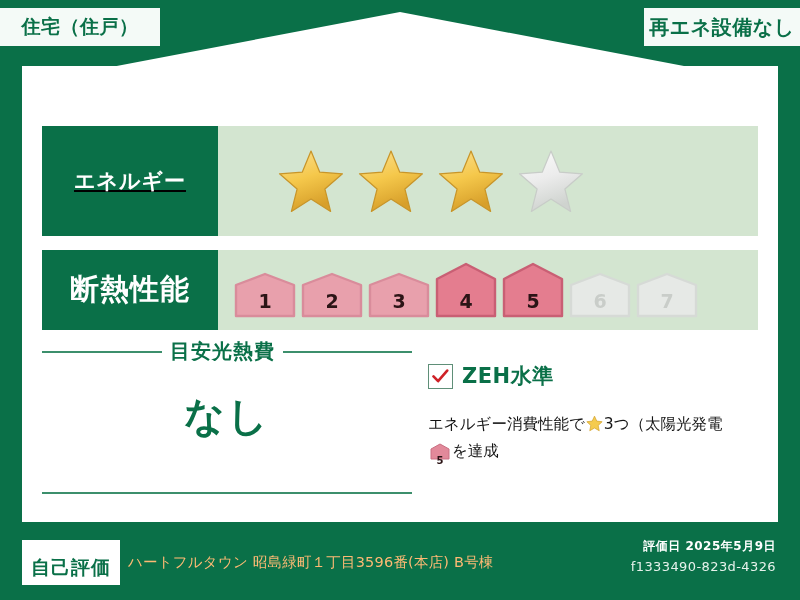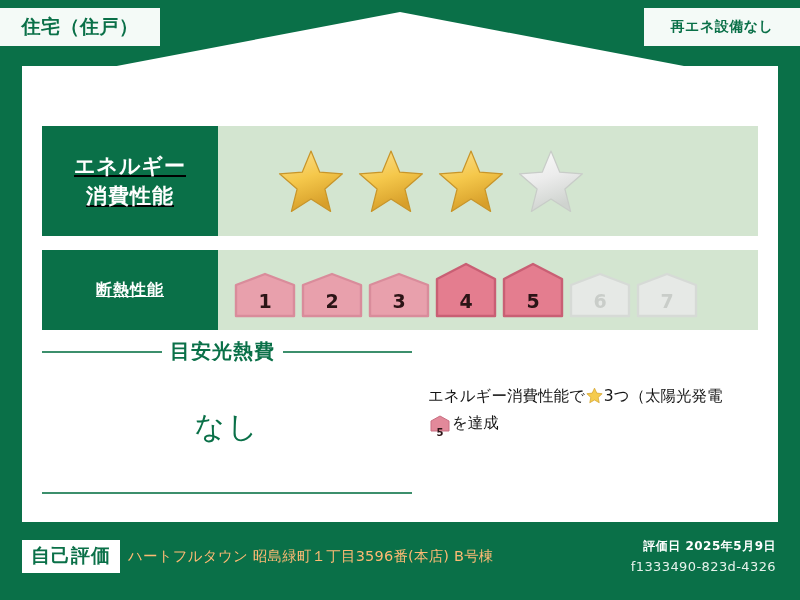--- a/index.html
+++ b/index.html
@@ -27,21 +27,21 @@
     position:absolute;left:0;top:8px;width:160px;height:38px;
     background:#f4faf7;
     display:flex;align-items:center;justify-content:center;
     color:#0a7048;font-weight:bold;font-size:19px;letter-spacing:.5px;
   }
   
   .tag-right{
     position:absolute;right:0;top:8px;width:156px;height:38px;
     background:#f4faf7;
     display:flex;align-items:center;justify-content:center;
-    color:#0a7048;font-weight:bold;font-size:14px;letter-spacing:.5px;
+    color:#0a7048;font-weight:bold;font-size:20px;letter-spacing:.5px;
   }
 
   
   .title-wrap{
     position:absolute;left:0;top:44px;width:800px;text-align:center;
     color:#ffffff;pointer-events:none;
   }
   .title-sub{font-size:15px;font-weight:bold;letter-spacing:1px;line-height:1.5;}
   .title-main{font-size:30px;font-weight:bold;letter-spacing:1.5px;line-height:1.35;margin-top:2px;}
 
@@ -50,21 +50,21 @@
   .row-energy{top:126px;width:716px;height:110px;text-decoration:underline;}
   .row-insul{top:250px;width:716px;height:80px;}
 
   .row-label{
     background:#0a7048;color:#ffffff;
     display:flex;flex-direction:column;align-items:center;justify-content:center;
     font-weight:bold;text-align:center;
     flex:0 0 176px;
   }
   .row-energy .row-label{font-size:21px;line-height:1.45;letter-spacing:1px;}
-  .row-insul .row-label{font-size:16px;line-height:1.3;letter-spacing:1px;text-decoration:underline;}
+  .row-insul .row-label{font-size:29px;line-height:1.3;letter-spacing:1px;}
   .row-body{
     flex:1 1 auto;background:#d3e5d0;
     display:flex;align-items:center;
   }
   .stars{display:flex;align-items:center;gap:14px;padding-left:60px;}
   .star{width:66px;height:64px;display:block;}
 
   .houses{display:flex;align-items:flex-end;gap:5px;padding-left:16px;}
   .house{position:relative;display:block;}
   .house svg{display:block;}
@@ -74,22 +74,22 @@
   }
   .house.off .num{color:#c9cdc9;}
 
   
   .cost-block{position:absolute;left:42px;top:338px;width:370px;}
   .cost-head{display:flex;align-items:center;gap:8px;color:#0a7048;text-align:center;}
   .cost-head .rule{flex:1 1 auto;height:2px;background:#3c8f6c;}
   .cost-head .rule.short{flex:0 0 120px;}
   .cost-title{font-size:20px;font-weight:bold;white-space:nowrap;letter-spacing:1px;}
   .cost-value{
-    text-align:center;color:#0a7048;font-weight:normal;
-    font-size:30px;margin-top:42px;letter-spacing:2px;
+    text-align:center;color:#0a7048;font-weight:bold;
+    font-size:40px;margin-top:24px;letter-spacing:2px;
   }
   .cost-underline{
     position:absolute;left:42px;top:492px;width:370px;height:2px;background:#3c8f6c;
   }
 
   
   .zeh{position:absolute;left:428px;top:362px;width:332px;}
   .zeh-head{display:flex;align-items:center;gap:9px;}
   .checkbox{
     width:23px;height:23px;border:1.6px solid #5f8f78;background:#fff;
@@ -105,21 +105,21 @@
   .zeh-desc .minihouse .mnum{
     position:absolute;left:0;right:0;bottom:1px;text-align:center;
     font-size:10px;font-weight:bold;color:#2b1416;line-height:1;
   }
 
   
   .footer{position:absolute;left:0;top:522px;width:800px;height:78px;color:#ffffff;}
   .foot-left{position:absolute;left:22px;top:18px;display:flex;align-items:center;gap:8px;}
   .self-badge{
     background:#ffffff;color:#0a7048;font-weight:bold;font-size:19px;
-    padding:3px 9px 4px;letter-spacing:1px;
+    padding:15px 9px 4px;letter-spacing:1px;
   }
   .prop-name{font-size:14.5px;color:#fdba74;letter-spacing:.2px;}
   .foot-right{position:absolute;right:24px;top:16px;text-align:right;}
   .eval-date{font-size:12px;font-weight:bold;letter-spacing:.5px;}
   .eval-id{font-size:13px;margin-top:4px;letter-spacing:.4px;color:#e7f2ec;}
 </style>
 </head>
 <body>
 
 <div id="label-root">
@@ -131,21 +131,20 @@
   <div class="tag-right">再エネ設備なし</div>
 
   <div class="title-wrap">
     <div class="title-sub">建築物省エネ法に基づく</div>
     <div class="title-main">省エネ性能ラベル</div>
   </div>
 
   <div class="row row-energy">
     <div class="row-label">
       <span>エネルギー</span>
-      <span>消費性能</span>
     </div>
     <div class="row-body">
       <div class="stars" id="stars">
           <svg class="star" viewBox="0 0 64 62">
             <defs>
               <linearGradient id="sg0" x1="0" y1="0" x2="0.35" y2="1">
                 <stop offset="0%" stop-color="#fbe093"></stop>
                 <stop offset="52%" stop-color="#f5c84b"></stop>
                 <stop offset="100%" stop-color="#d79f2a"></stop>
               </linearGradient>
@@ -242,20 +241,28 @@
     <div class="cost-head">
       <span class="rule short"></span>
       <span class="cost-title">目安光熱費</span>
       <span class="rule"></span>
     </div>
     <div class="cost-value">なし</div>
   </div>
   <div class="cost-underline"></div>
 
   <div class="zeh">
+    <div class="zeh-head">
+      <span class="checkbox">
+        <svg width="17" height="15" viewBox="0 0 17 15" aria-hidden="true">
+          <path d="M1.5 7.4 L6.1 12.2 L15.2 1.6" fill="none" stroke="#cf2127" stroke-width="2.6" stroke-linecap="round" stroke-linejoin="round"></path>
+        </svg>
+      </span>
+      <span class="zeh-title">ZEH水準</span>
+    </div>
     <div class="zeh-desc">
       <span>エネルギー消費性能で</span><span class="ministar">
         <svg width="17" height="17" viewBox="0 0 24 24" aria-hidden="true">
           <polygon points="12,1.6 15.2,8.6 22.8,9.5 17.2,14.7 18.7,22.2 12,18.4 5.3,22.2 6.8,14.7 1.2,9.5 8.8,8.6" fill="#f5cb4e" stroke="#d2a12c" stroke-width="1"></polygon>
         </svg></span><span>3つ（太陽光発電</span><br>
       <span class="minihouse">
         <svg width="20" height="17" viewBox="0 0 20 17" aria-hidden="true">
           <path d="M1,16 L1,6 L10,1 L19,6 L19,16 Z" fill="#e2899a" stroke="#c96f82" stroke-width="1"></path>
         </svg>
         <span class="mnum">5</span>

